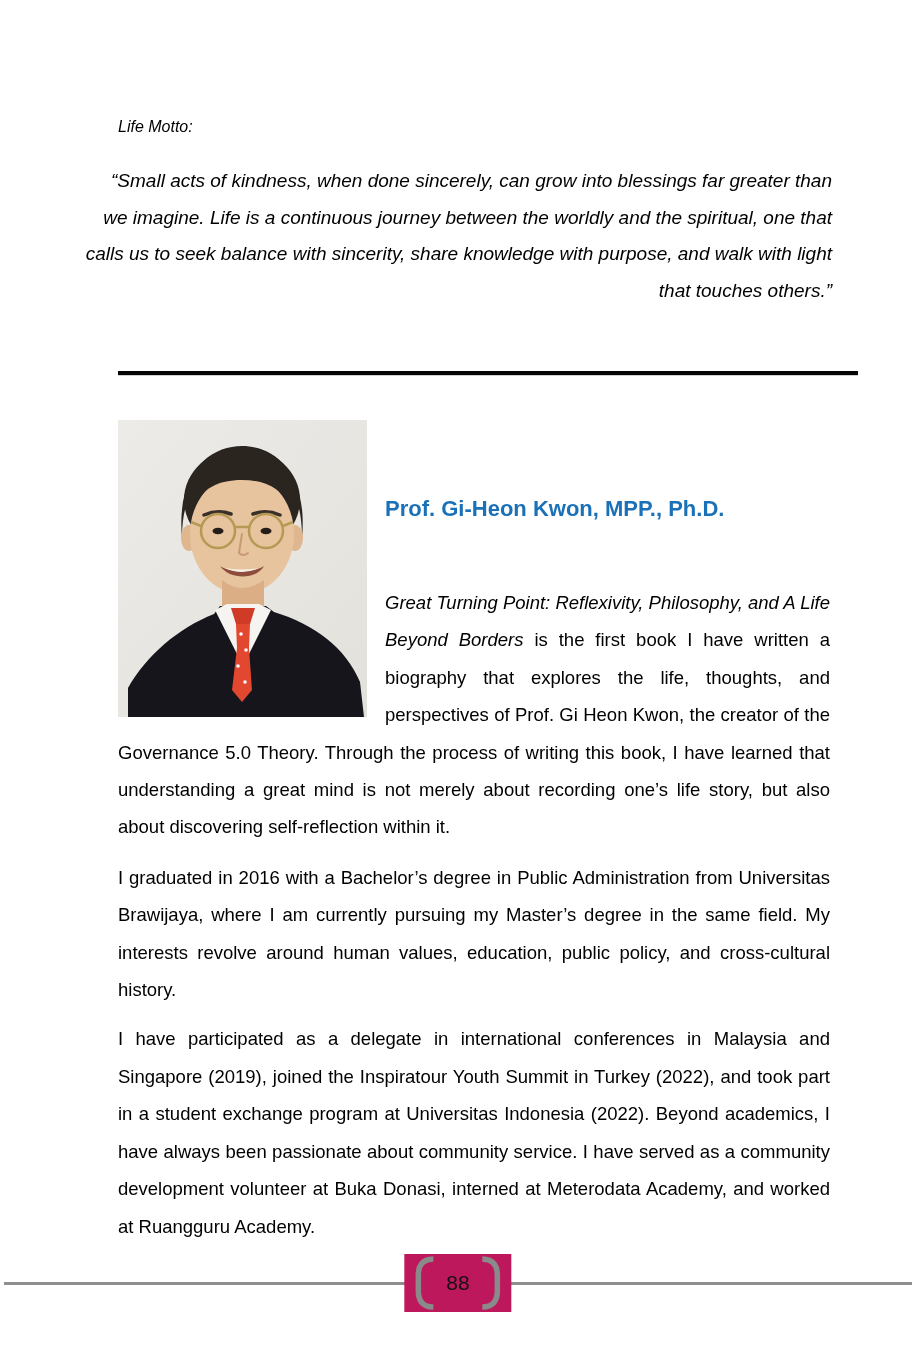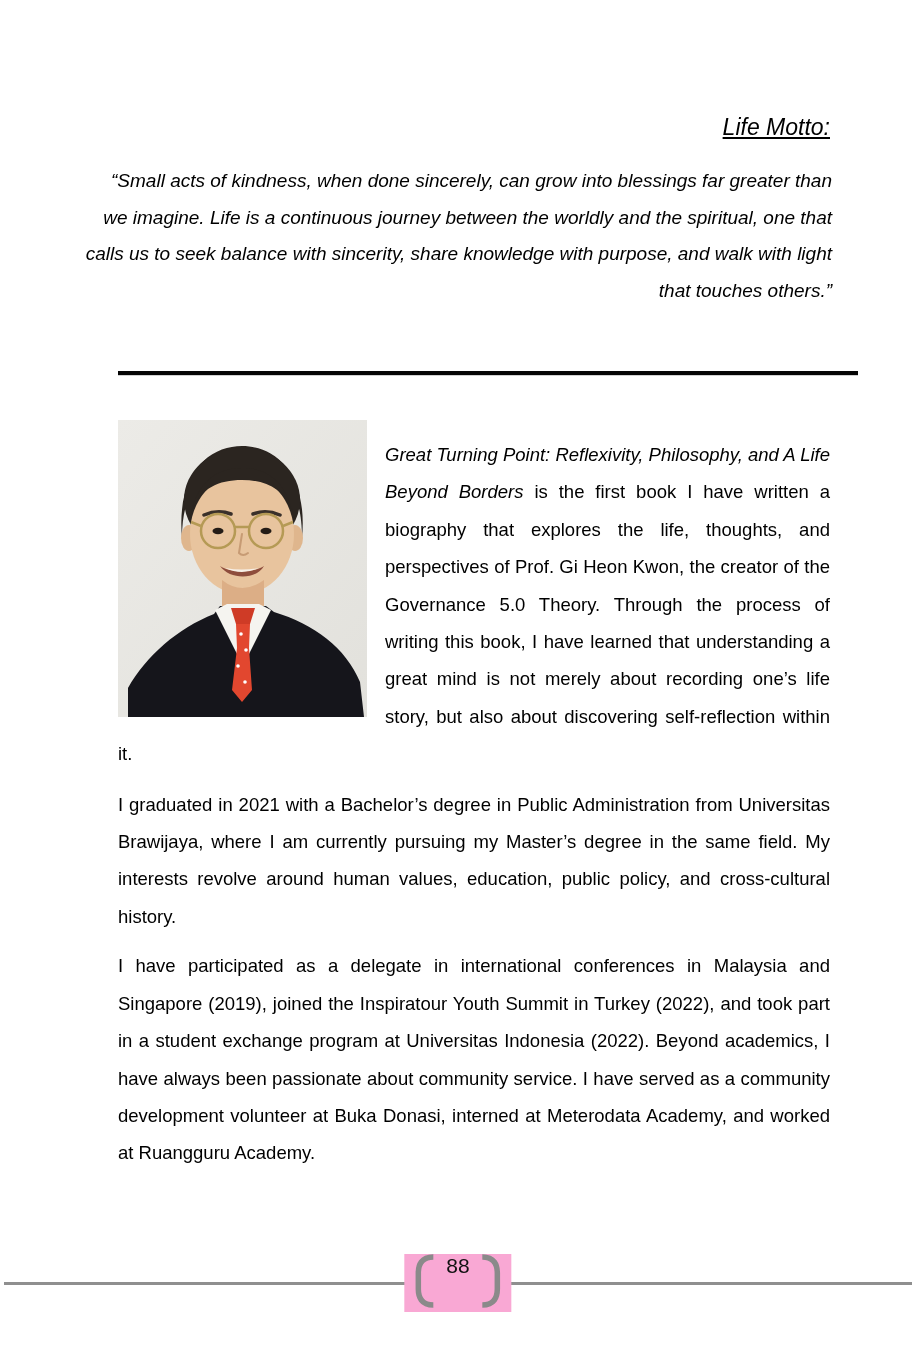--- a/index.html
+++ b/index.html
@@ -7,22 +7,22 @@
     width:916px; height:1359px;
     background:#ffffff;
     font-family:"Liberation Sans", sans-serif;
     color:#000;
     position:relative;
     overflow:hidden;
   }
 
   .motto-heading {
     position:absolute; top:112px; left:118px; width:712px;
-    text-align:right; font-style:italic;
-    font-size:23px; line-height:30px;text-decoration:underline;
+    text-align:left; font-style:italic;
+    font-size:16px; line-height:30px;
   }
 
   .motto-quote {
     position:absolute; top:163px; left:84px; width:748px;
     text-align:right; font-style:italic;
     font-size:19px; line-height:36.5px;
   }
 
   .divider {
     position:absolute; top:371px; left:118px; width:740px; height:4px;
@@ -53,22 +53,22 @@
   .bio p.p1 { margin-top:60px; }
   .bio p.p2 { margin-top:13px; }
   .bio p.p3 { margin-top:12px; }
 
   .footer-line {
     position:absolute; top:1282px; left:4px; width:908px; height:3px;
     background:#8f8f8f;
   }
   .page-badge {
     position:absolute; top:1254px; left:458px; transform:translateX(-50%);
-    height:58px; background:#f9a8d4;
-    display:flex; gap:11px; padding:0 9px;
+    height:58px; background:#be185d;
+    display:flex; align-items:center; gap:11px; padding:0 9px;
   }
   .page-number { font-size:21px; color:#111; }
   .bracket-icon svg { display:block; }
 </style>
 </head>
 <body>
 
 <div>
 
   <div class="motto-heading">Life Motto:</div>
@@ -126,24 +126,25 @@
 
         <path d="M118,204 L132,204 L131,228 L134,270 L124,282 L114,270 L119,228 Z" fill="#e2472f"></path>
         <circle cx="123" cy="214" r="1.8" fill="#fff"></circle>
         <circle cx="128" cy="230" r="1.8" fill="#fff"></circle>
         <circle cx="120" cy="246" r="1.8" fill="#fff"></circle>
         <circle cx="127" cy="262" r="1.8" fill="#fff"></circle>
       </svg>
       </span>
     </div>
 
+    <h2 class="bio-heading">Prof. Gi-Heon Kwon, MPP., Ph.D.</h2>
 
     <p class="para p1"><em>Great Turning Point: Reflexivity, Philosophy, and A Life Beyond Borders</em> <span>is the first book I have written a biography that explores the life, thoughts, and perspectives of Prof. Gi Heon Kwon, the creator of the Governance 5.0 Theory. Through the process of writing this book, I have learned that understanding a great mind is not merely about recording one’s life story, but also about discovering self-reflection within it.</span></p>
 
-    <p class="para p2">I graduated in 2021 with a Bachelor’s degree in Public Administration from Universitas Brawijaya, where I am currently pursuing my Master’s degree in the same field. My interests revolve around human values, education, public policy, and cross-cultural history.</p>
+    <p class="para p2">I graduated in 2016 with a Bachelor’s degree in Public Administration from Universitas Brawijaya, where I am currently pursuing my Master’s degree in the same field. My interests revolve around human values, education, public policy, and cross-cultural history.</p>
 
     <p class="para p3">I have participated as a delegate in international conferences in Malaysia and Singapore (2019), joined the Inspiratour Youth Summit in Turkey (2022), and took part in a student exchange program at Universitas Indonesia (2022). Beyond academics, I have always been passionate about community service. I have served as a community development volunteer at Buka Donasi, interned at Meterodata Academy, and worked at Ruangguru Academy.</p>
 
   </div>
 
   <div class="footer-line"></div>
 
   <div class="page-badge">
     <span class="bracket-icon">
       <svg width="22" height="54" viewBox="0 0 22 54">

